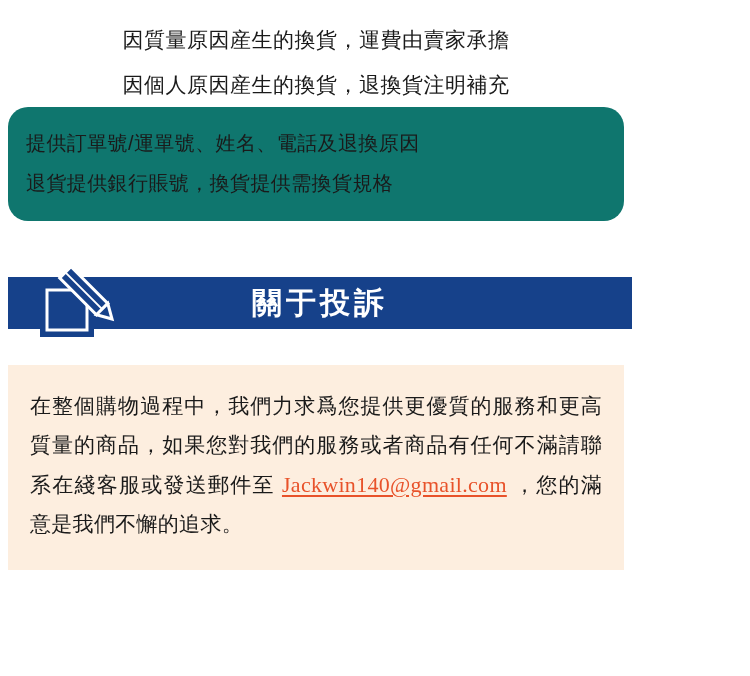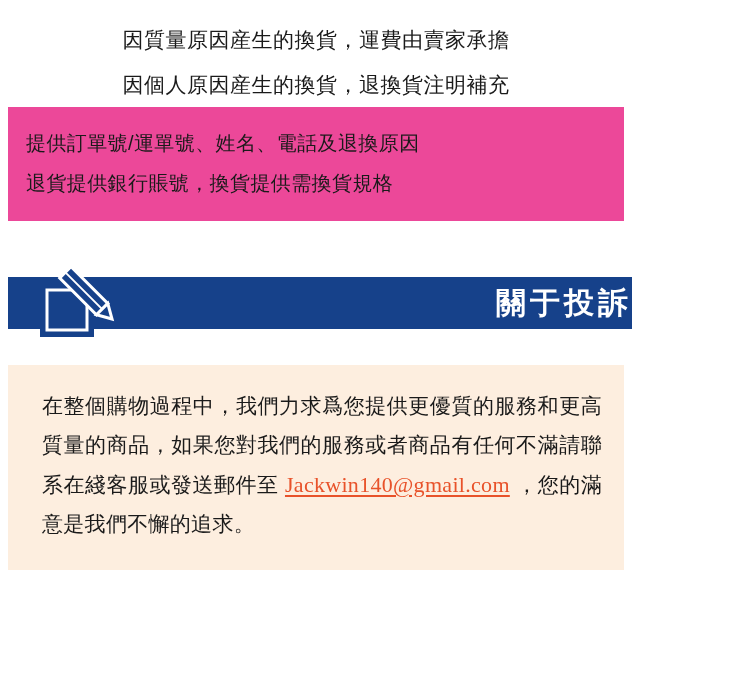--- a/index.html
+++ b/index.html
@@ -37,23 +37,24 @@
   .section-heading {
     font-size: 26px;
     font-weight: bold;
     color: #16418a;
     letter-spacing: 1px;
     padding: 22px 0 12px 18px;
   }
 
   
   .note-box {
-    background: #ec4899;
+    background: #0f766e;
     padding: 16px 0 18px 0;
     margin: 0 8px;
+    border-radius: 20px;
   }
   .note-line {
     font-size: 20px;
     color: #1a1a1a;
     line-height: 1.7;
     padding: 3px 0 3px 18px;
     letter-spacing: 0.4px;
   }
 
   
@@ -64,42 +65,42 @@
   }
   .banner-bar {
     position: absolute;
     left: 8px;
     right: 0;
     top: 12px;
     height: 52px;
     background: #16418a;
     display: flex;
     align-items: center;
-    justify-content: flex-end;
+    justify-content: center;
   }
   .banner-title {
     color: #ffffff;
     font-size: 30px;
     font-weight: bold;
     letter-spacing: 4px;
   }
   .pencil-icon {
     position: absolute;
     left: 36px;
     top: 0;
     width: 86px;
     height: 76px;
     z-index: 3;
   }
 
   
   .bottom-box {
     background: #fdeedf;
     margin: 28px 8px 0 8px;
-    padding: 22px 22px 26px 34px;
+    padding: 22px 22px 26px 22px;
   }
   .bottom-paragraph {
     font-size: 21px;
     color: #1a1a1a;
     line-height: 1.85;
     letter-spacing: 0.3px;
     text-align: justify;
   }
   .email-link {
     color: #e8522a;

